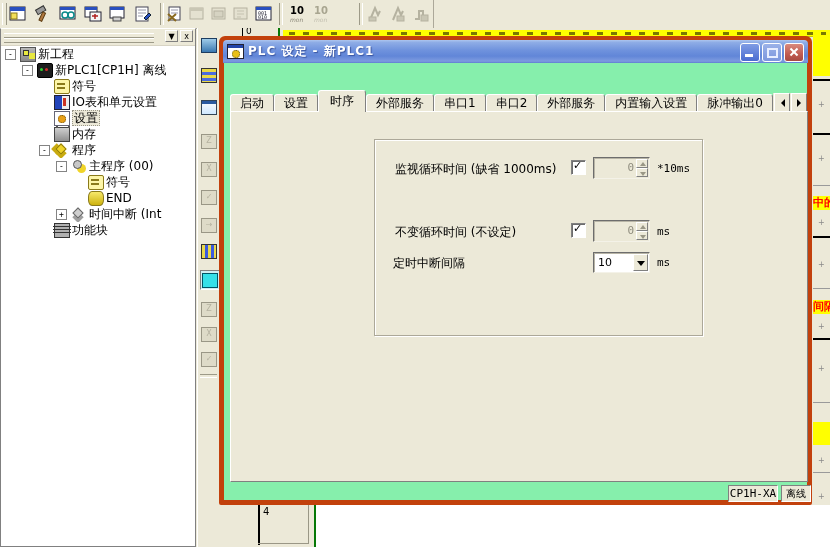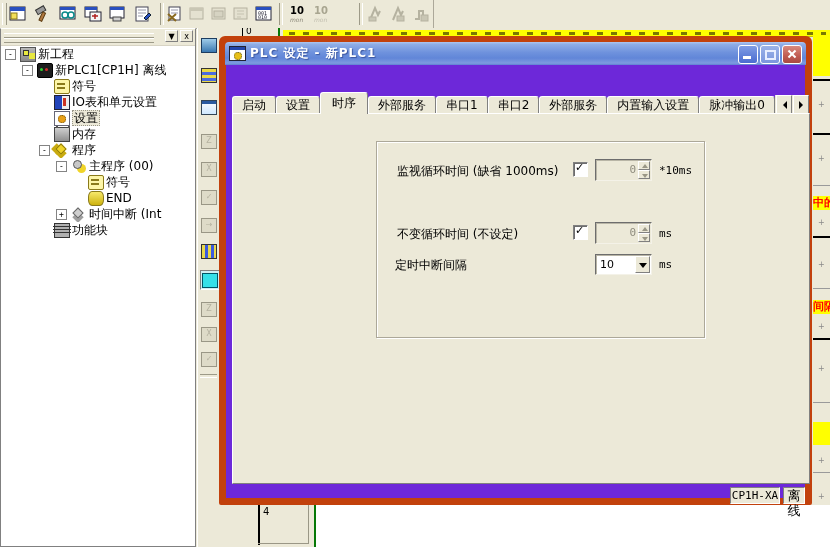--- a/index.html
+++ b/index.html
@@ -90,21 +90,21 @@
 
   #bg-bottom{position:absolute;left:219px;top:505px;width:611px;height:42px;background:#fff;z-index:1;}
   #bg-bottom .beige{position:absolute;left:0;top:0;width:96px;height:42px;background:#ece9d8;}
   #bg-bottom .rail{position:absolute;left:39px;top:0;width:2px;height:40px;background:#000;}
   #bg-bottom .rnum{position:absolute;left:44px;top:1px;font:10px "DejaVu Sans",sans-serif;}
   #bg-bottom .cellb{position:absolute;left:89px;top:0;width:1px;height:38px;background:#9a9786;}
   #bg-bottom .cellu{position:absolute;left:39px;top:38px;width:51px;height:1px;background:#9a9786;}
   #bg-bottom .gline{position:absolute;left:95px;top:0;width:2px;height:42px;background:#067806;}
 
   
-  #dialog{position:absolute;left:219px;top:36px;width:593px;height:469px;background:#6d28d9;border:7px solid #c2410c;border-radius:6px 6px 2px 2px;box-sizing:border-box;z-index:10;}
+  #dialog{position:absolute;left:219px;top:36px;width:593px;height:469px;background:#86efac;border:5px solid #c2410c;border-radius:6px 6px 2px 2px;box-sizing:border-box;z-index:10;}
   #titlebar{position:absolute;left:-1px;top:-1px;right:-1px;height:23px;border-radius:4px 4px 0 0;
     background:linear-gradient(180deg,#aec6ef 0%,#8fadE6 10%,#6f92dd 45%,#6186d8 70%,#7d9be0 92%,#5f7fd2 100%);
     color:#fff;font-weight:bold;display:flex;align-items:center;}
   #title-icon{width:15px;height:13px;margin:0 4px 0 4px;background:#fff;border:1px solid #223;position:relative;flex:none;}
   #title-icon::before{content:"";position:absolute;left:0;top:0;right:0;height:3px;background:#2244aa;}
   #title-icon::after{content:"";position:absolute;left:4px;top:5px;width:6px;height:6px;background:#e8c018;border-radius:50%;border:1px dotted #553;}
   #title-text{font-size:12px;text-shadow:1px 1px 1px #3a55a0;letter-spacing:1px;}
   .cap-btns{position:absolute;right:4px;top:3px;display:flex;gap:2px;}
   .cap{width:18px;height:17px;border-radius:3px;border:1px solid #fff;position:relative;}
   .cap.min{background:linear-gradient(#7f9ce4,#4a6cd0);}
@@ -140,21 +140,21 @@
   .spin .sb.up{top:0}.spin .sb.dn{top:9px}
   .tri-up{position:absolute;left:3px;top:2px;width:0;height:0;border:3px solid transparent;border-bottom:4px solid #9a9786;border-top:none;}
   .tri-dn{position:absolute;left:3px;top:3px;width:0;height:0;border:3px solid transparent;border-top:4px solid #9a9786;border-bottom:none;}
   .combo{position:absolute;width:57px;height:21px;background:#fff;border:1px solid;border-color:#6d6d6d #f4f2e8 #f4f2e8 #6d6d6d;box-shadow:inset 1px 1px 0 #b8b5a6;box-sizing:border-box;}
   .combo .val{position:absolute;left:4px;top:3px;font:11px "DejaVu Sans",sans-serif;color:#000;}
   .combo .drop{position:absolute;right:1px;top:1px;width:15px;height:17px;background:#ece9d8;border:1px solid;border-color:#fff #808080 #808080 #fff;box-sizing:border-box;}
   .combo .drop .tri{position:absolute;left:3px;top:6px;width:0;height:0;border:4px solid transparent;border-top:5px solid #000;border-bottom:none;}
 
   .statuscell{position:absolute;top:444px;height:17px;border:1px solid;border-color:#808080 #fff #fff #808080;font:11px "DejaVu Sans Mono","Liberation Mono",monospace;line-height:15px;text-align:center;box-sizing:border-box;background:#ece9d8;}
   #status-device{left:504px;width:50px;}
-  #status-mode{left:557px;width:22px;font-family:"DejaVu Sans",sans-serif;font-size:13px;}
+  #status-mode{left:557px;width:30px;font-family:"DejaVu Sans",sans-serif;font-size:10px;}
 </style>
 </head>
 <body>
 
 <div id="screen">
 
   <div id="main-toolbar">
     <div class="tb-grab"></div>
     <div class="tb-btn" style="left:6px">
         <svg width="20" height="18">

